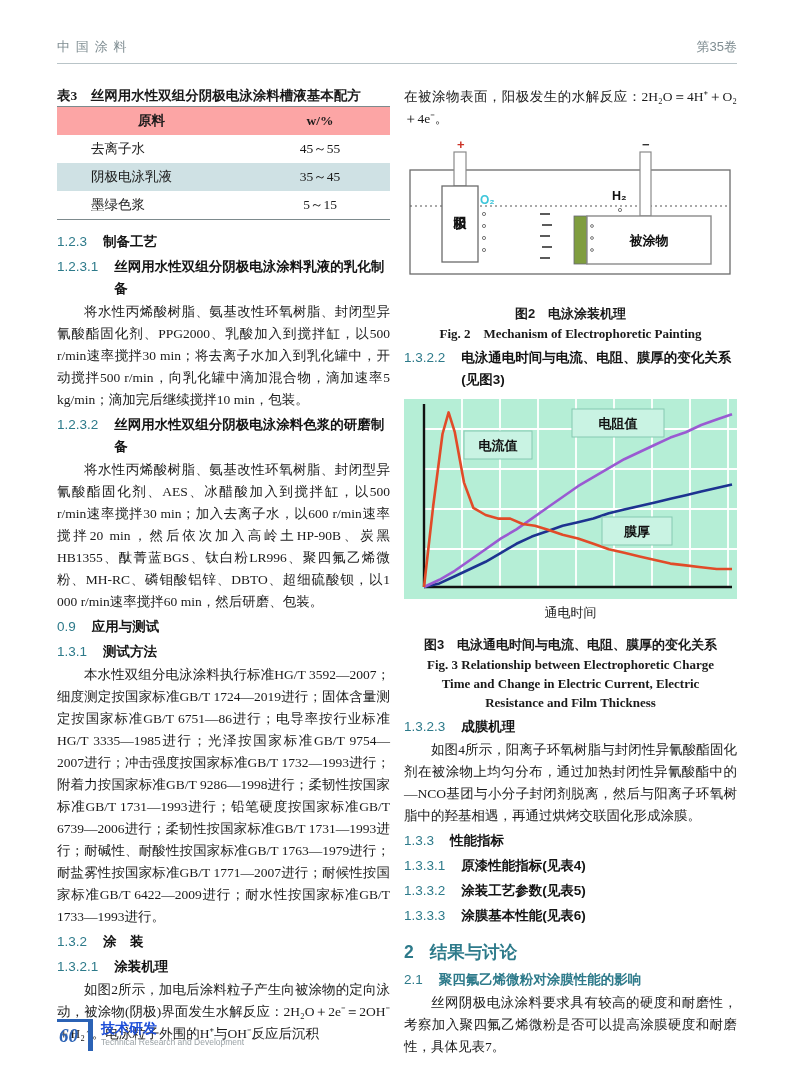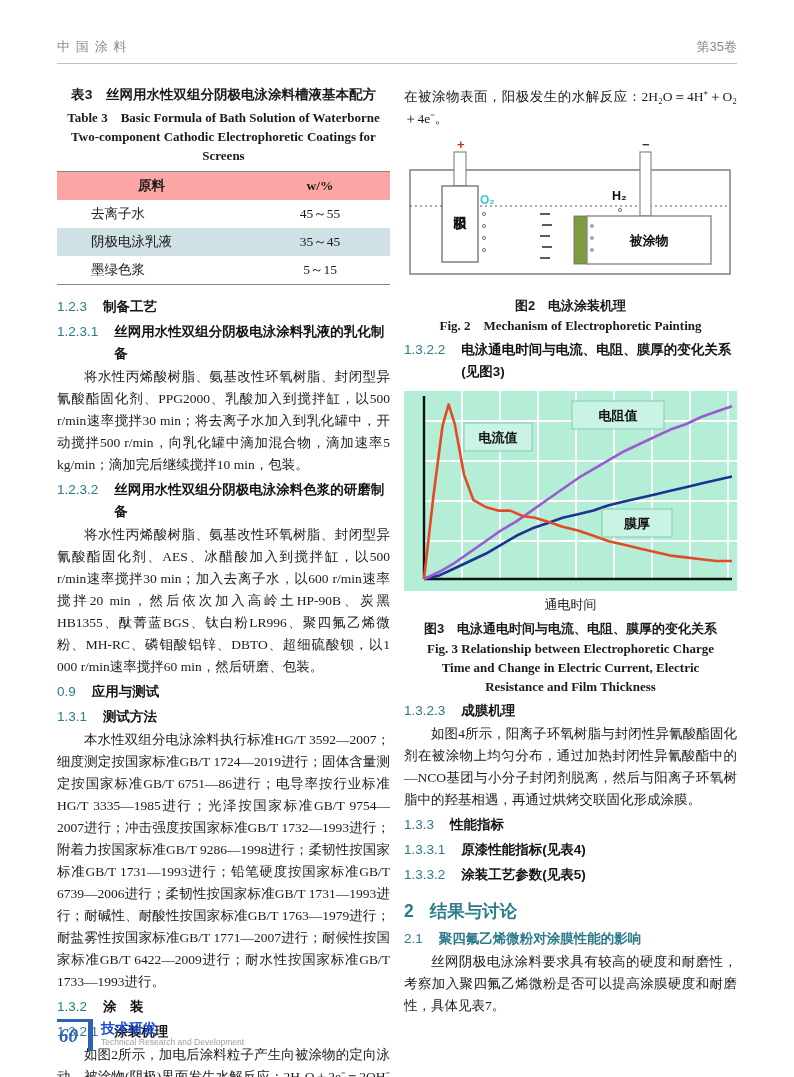--- a/index.html
+++ b/index.html
@@ -11,21 +11,21 @@
   .hdr { display:flex; justify-content:space-between; align-items:flex-end;
          border-bottom:1px solid #b9c4c8; padding-bottom:7px; color:#7f8d92;
          font-family:"Liberation Sans", sans-serif; font-size:13px; }
   .hdr .journal { letter-spacing:0.45em; }
 
   
   .cols { display:flex; gap:14px; margin-top:22px; }
   .col { width:333px; }
 
   
-  .tbl-cap-cn { text-align:center; font-family:Liberation Mono, monospace; font-weight:bold;
+  .tbl-cap-cn { text-align:left; font-family:Liberation Serif, serif; font-weight:bold;
                 font-size:13.5px; line-height:20px; }
   .tbl-cap-en { text-align:center; font-weight:bold; font-size:13px; line-height:19px; margin:2px 6px 6px 6px; }
   table.t3 { width:100%; border-collapse:collapse; font-size:13.5px;
              border-top:1.5px solid #7d8a8d; border-bottom:1.5px solid #7d8a8d; }
   table.t3 th { background:#fca5a5; font-weight:bold; padding:5px 4px; font-family:"Liberation Serif",serif; }
   table.t3 td { padding:5px 4px; }
   table.t3 .c1 { text-align:left; padding-left:34px; width:58%; }
   table.t3 .c2 { text-align:center; }
   table.t3 tr.alt td { background:#cfe1e4; }
   table.t3 th.c1 { text-align:center; padding-left:0; }
@@ -38,21 +38,21 @@
   .h.teal .tit { color:#2d7a8a; }
   .h.sec2 { font-size:17.5px; line-height:26px; margin:12px 0 4px 0; }
   .h.sec2 .num, .h.sec2 .tit { color:#2d7a8a; font-weight:bold; }
 
   
   p.bd { font-size:13.5px; line-height:22px; text-align:justify; text-indent:2em; }
 
   
   .fig { margin:8px 0 2px 0; }
   .fig-cap-cn { text-align:center; font-family:"Liberation Sans", sans-serif; font-weight:bold;
-                font-size:13px; line-height:20px; margin-top:4px; }
+                font-size:13px; line-height:20px; margin-top:12px; }
   .fig-cap-en { text-align:center; font-weight:bold; font-size:13px; line-height:19px; margin-bottom:4px; }
   .xlab { text-align:center; font-family:"Liberation Sans", sans-serif; font-size:13px; line-height:20px; }
   .vert { writing-mode:vertical-rl; text-orientation:upright; }
   svg text { font-family:"Liberation Sans", sans-serif; }
 
   
   .ftr { position:absolute; left:57px; bottom:26px; display:flex; align-items:flex-start; }
   .pgwrap { position:relative; border-top:3px solid #2b62b5; padding:2px 10px 0 2px; }
   .pgnum { font-family:"Liberation Serif", serif; font-style:italic; font-weight:bold;
            font-size:19px; color:#2b62b5; line-height:24px; }
@@ -70,21 +70,20 @@
   <div class="hdr">
     <span class="journal">中国涂料</span>
     <span class="volume">第35卷</span>
   </div>
 
   <div class="cols">
 
     <div class="col">
 
       <div class="tbl-cap-cn">表3　丝网用水性双组分阴极电泳涂料槽液基本配方</div>
-      <div class="tbl-cap-en">Table 3　Basic Formula of Bath Solution of Waterborne Two-component Cathodic Electrophoretic Coatings for Screens</div>
 
       <table class="t3">
         <tbody>
             <tr>
           <th class="c1">原料</th>
           <th class="c2">w/%</th>
         </tr>
         <tr>
           <td class="c1">去离子水</td>
           <td class="c2">45～55</td>
@@ -257,20 +256,24 @@
         <span class="tit">性能指标</span>
       </div>
       <div class="h">
         <span class="num">1.3.3.1</span>
         <span class="tit">原漆性能指标(见表4)</span>
       </div>
       <div class="h">
         <span class="num">1.3.3.2</span>
         <span class="tit">涂装工艺参数(见表5)</span>
       </div>
+      <div class="h">
+        <span class="num">1.3.3.3</span>
+        <span class="tit">涂膜基本性能(见表6)</span>
+      </div>
 
       <div class="h sec2">
         <span class="num">2</span>
         <span class="tit">结果与讨论</span>
       </div>
       <div class="h teal">
         <span class="num">2.1</span>
         <span class="tit">聚四氟乙烯微粉对涂膜性能的影响</span>
       </div>
       <p class="bd">丝网阴极电泳涂料要求具有较高的硬度和耐磨性，考察加入聚四氟乙烯微粉是否可以提高涂膜硬度和耐磨性，具体见表7。</p>

